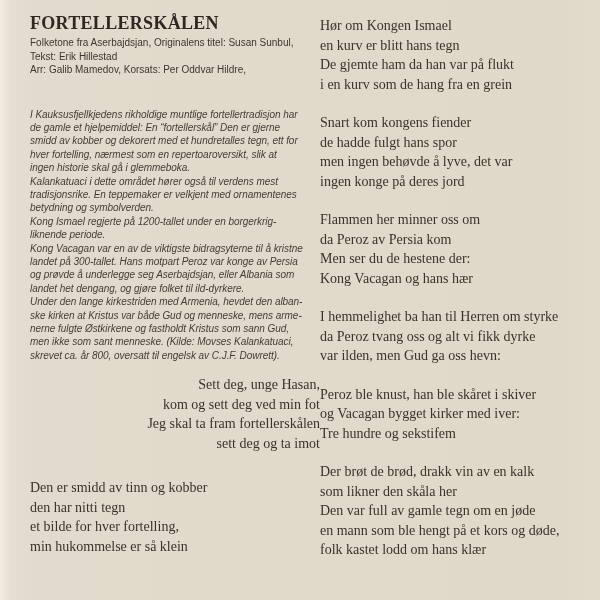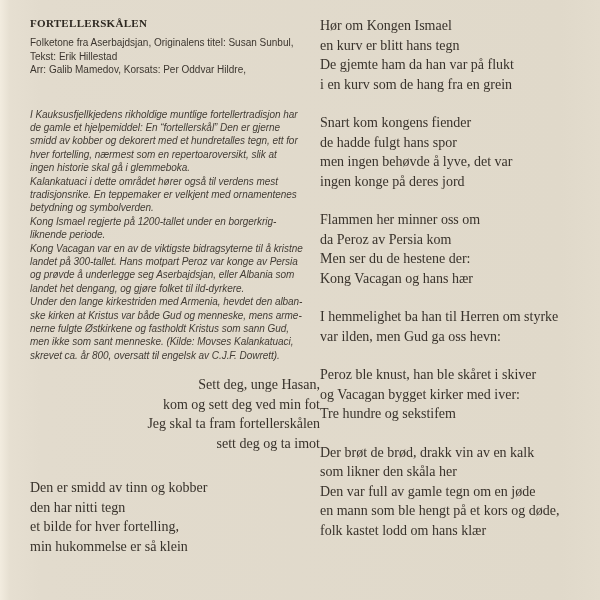--- a/index.html
+++ b/index.html
@@ -25,21 +25,21 @@
   }
   .col-right {
     position: absolute;
     left: 320px;
     top: 16px;
     width: 272px;
   }
   .title {
     font-family: "Liberation Serif", serif;
     font-weight: 700;
-    font-size: 11px;
+    font-size: 18px;
     line-height: 20px;
     letter-spacing: 0.3px;
     color: #2d2821;
   }
   .credits {
     margin-top: 3px;
     font-family: "Liberation Sans", sans-serif;
     font-size: 10px;
     line-height: 13.5px;
     color: #3c362f;
@@ -125,20 +125,21 @@
         <div class="line">ingen konge på deres jord</div>
       </div>
     <div class="verse">
         <div class="line">Flammen her minner oss om</div>
         <div class="line">da Peroz av Persia kom</div>
         <div class="line">Men ser du de hestene der:</div>
         <div class="line">Kong Vacagan og hans hær</div>
       </div>
     <div class="verse">
         <div class="line">I hemmelighet ba han til Herren om styrke</div>
+        <div class="line">da Peroz tvang oss og alt vi fikk dyrke</div>
         <div class="line">var ilden, men Gud ga oss hevn:</div>
       </div>
     <div class="verse">
         <div class="line">Peroz ble knust, han ble skåret i skiver</div>
         <div class="line">og Vacagan bygget kirker med iver:</div>
         <div class="line">Tre hundre og sekstifem</div>
       </div>
     <div class="verse">
         <div class="line">Der brøt de brød, drakk vin av en kalk</div>
         <div class="line">som likner den skåla her</div>

